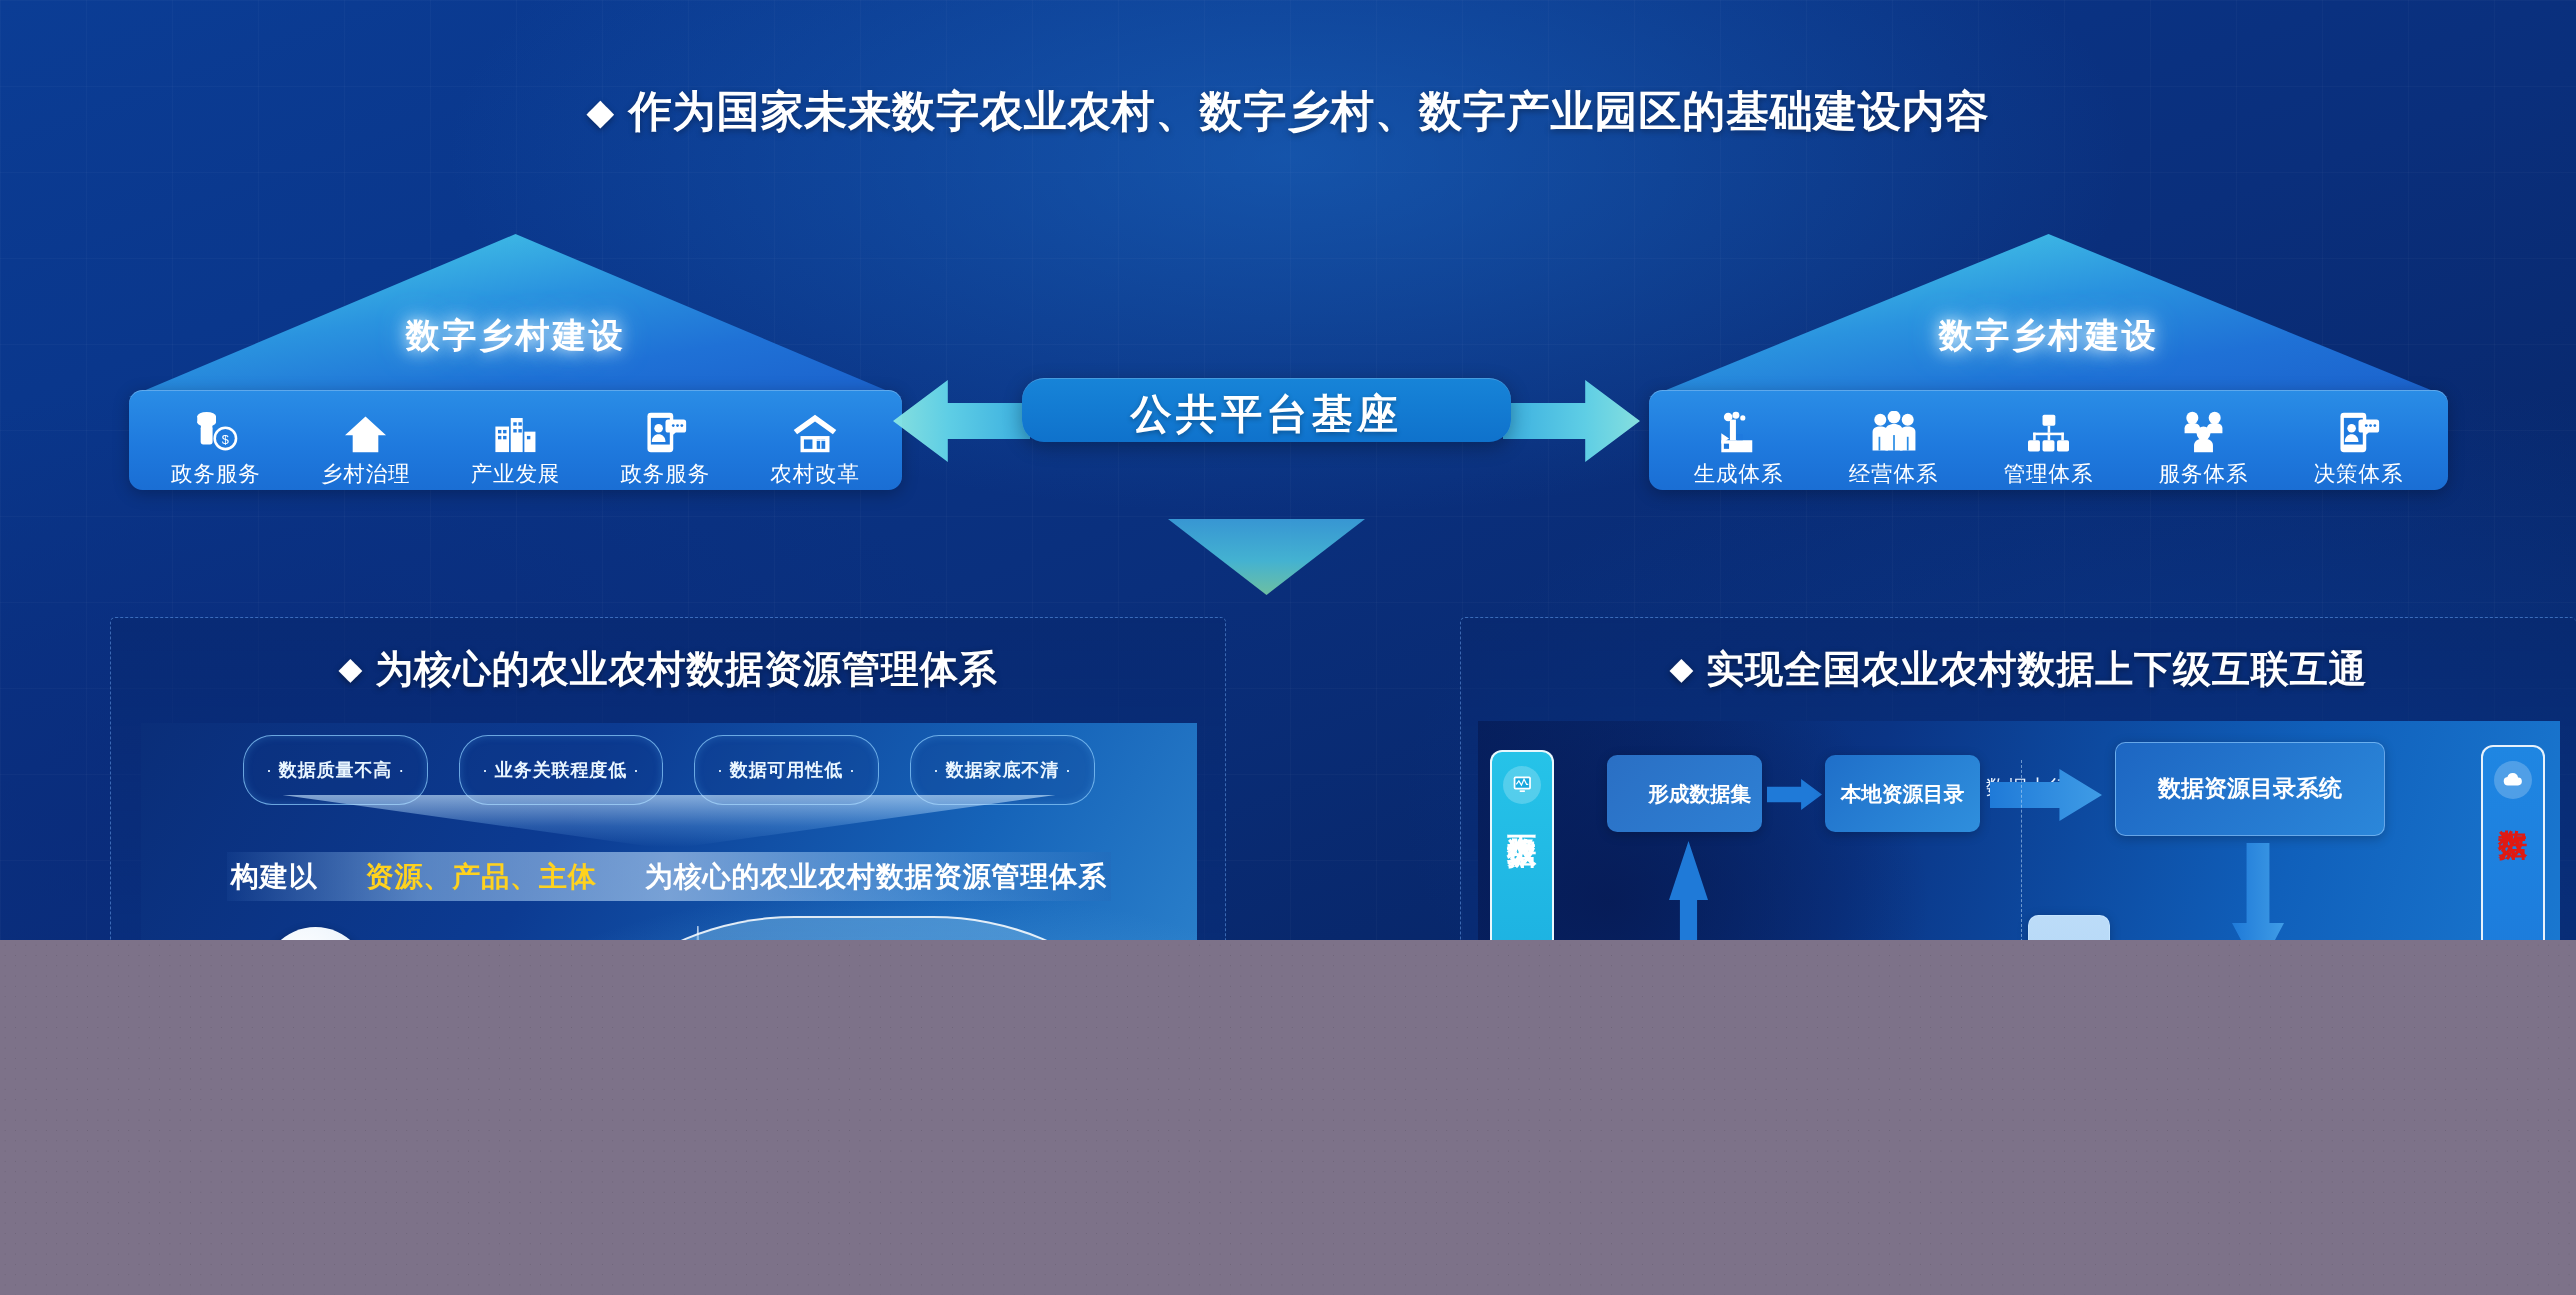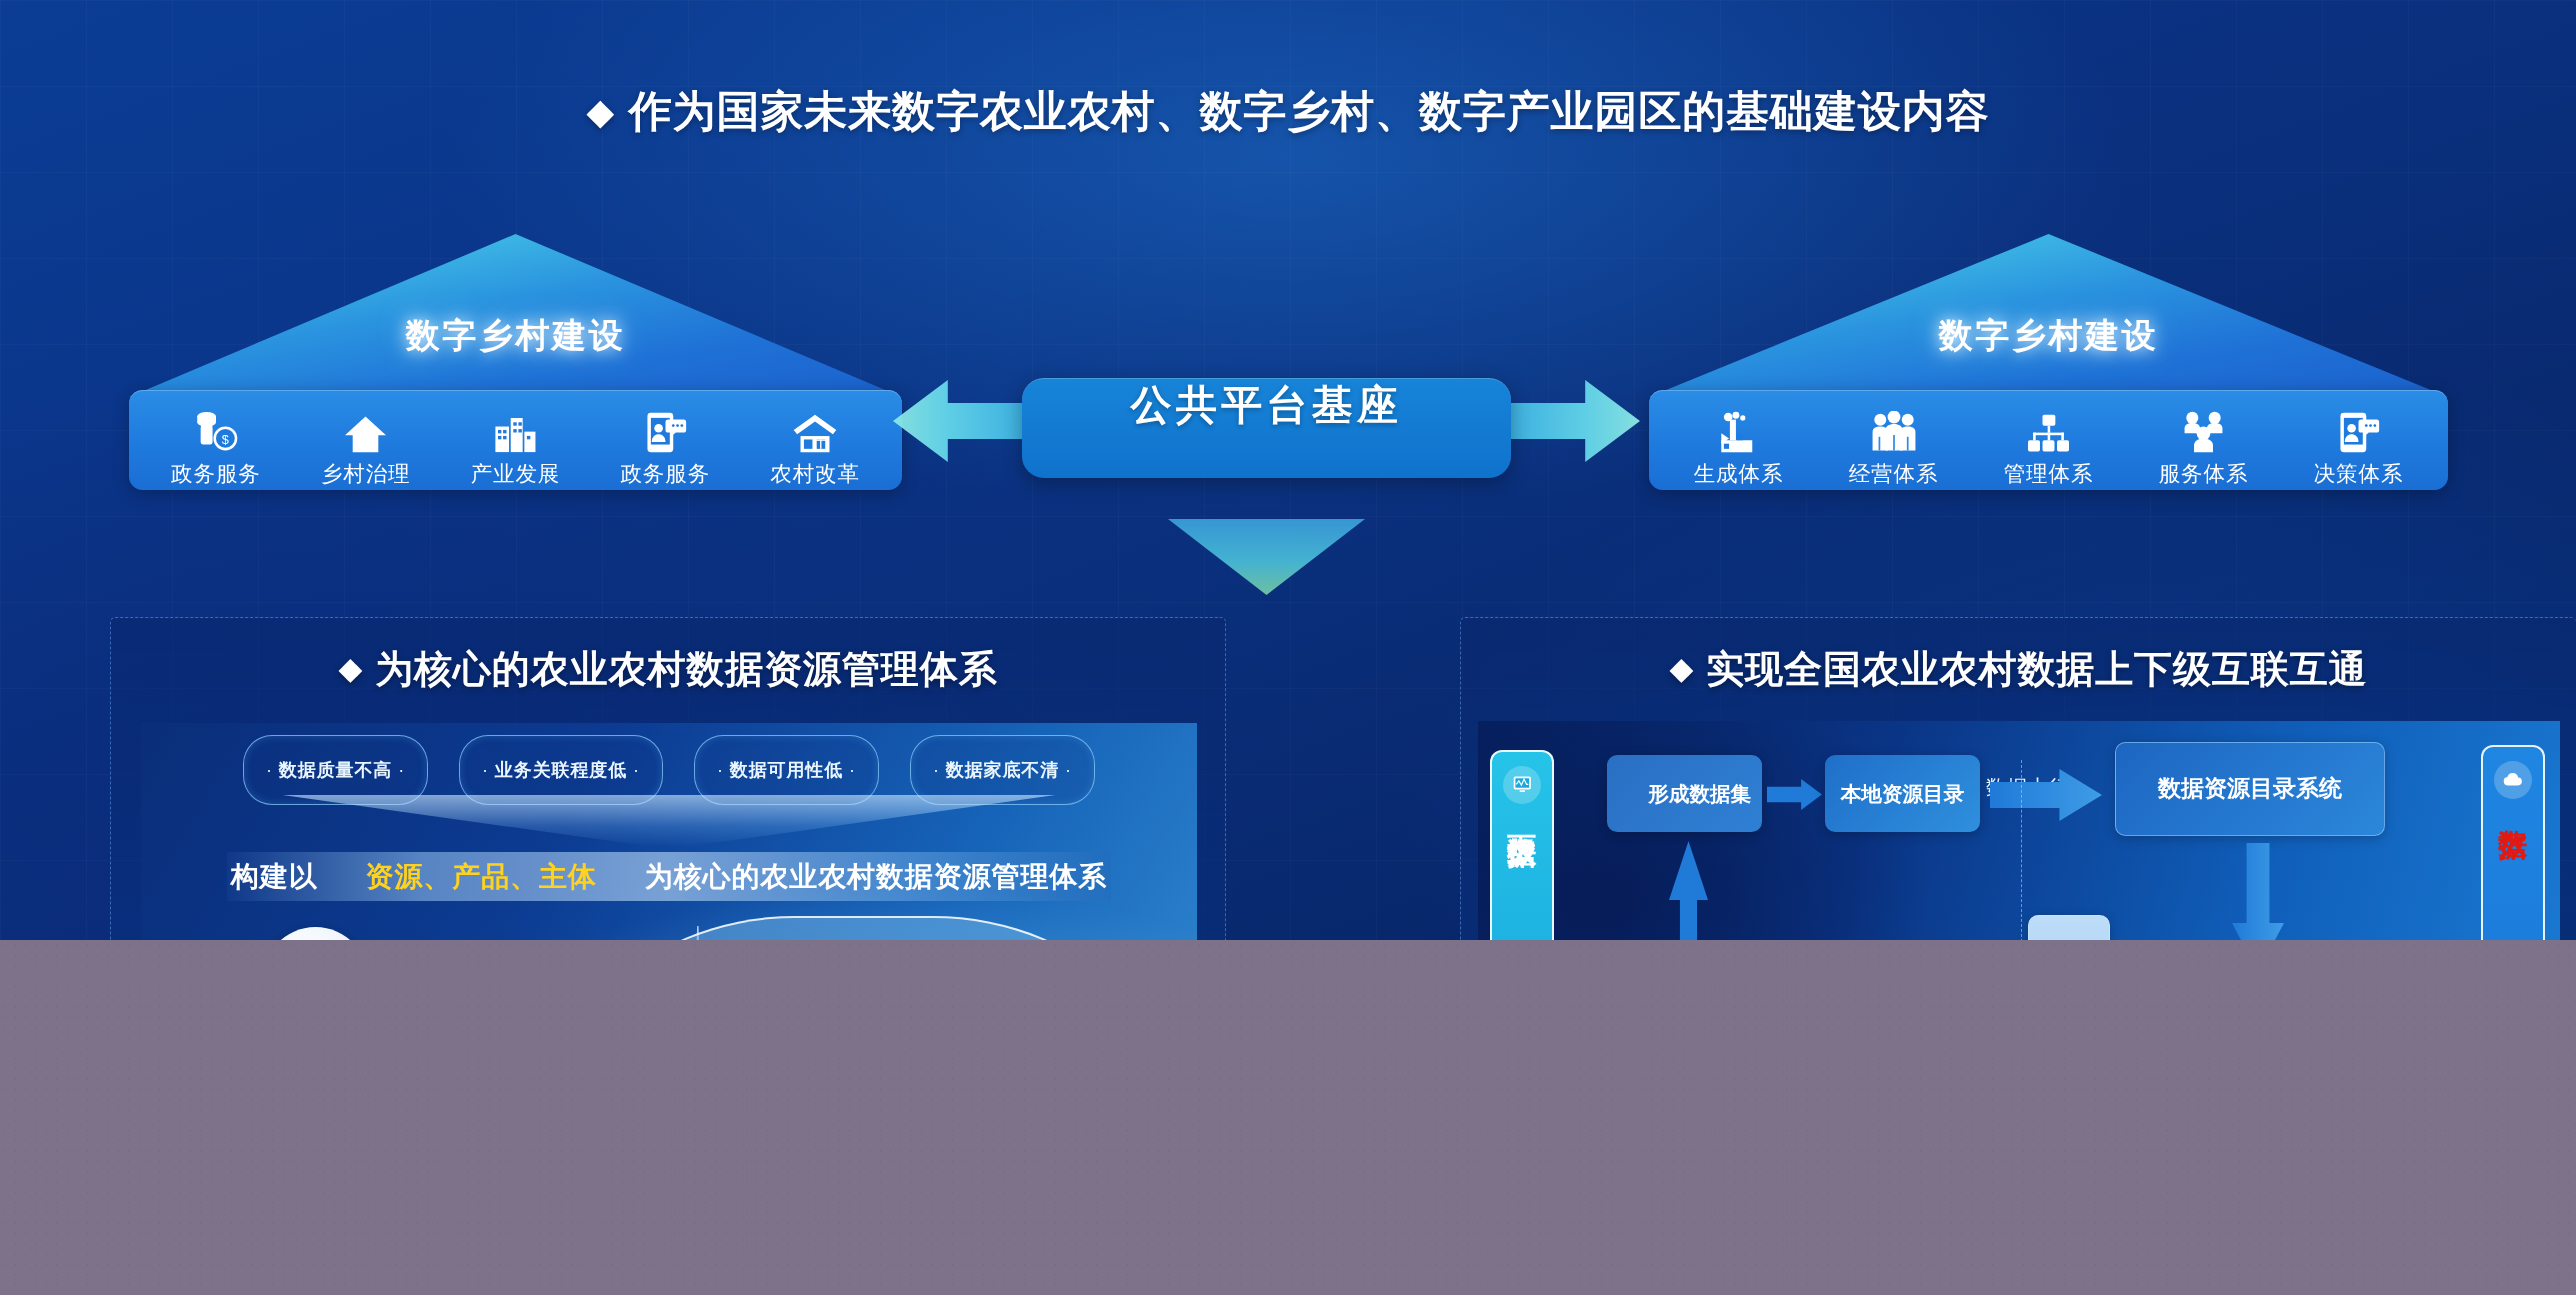--- a/index.html
+++ b/index.html
@@ -68,23 +68,23 @@
   .icon-cell{display:flex;flex-direction:column;align-items:center;width:94px;}
   .icon-cell .glyph{height:43px;display:flex;align-items:flex-end;justify-content:center;}
   .icon-cell .glyph svg{fill:#fff;}
   .icon-cell .cap{
     margin-top:5.2px;font-size:21.5px;font-weight:500;color:#fff;white-space:nowrap;
     letter-spacing:0.9px;
   }
 
   
   .center-pill{
-    position:absolute;left:1022px;top:378px;width:489px;height:100px;
+    position:absolute;left:1022px;top:378px;width:489px;height:64px;
     background:linear-gradient(180deg,#1784d8 0%,#0f72cc 100%);
-    border-radius:22px;display:flex;align-items:flex-start;justify-content:center;
+    border-radius:22px;display:flex;align-items:flex-end;justify-content:center;
     box-shadow:0 5.2px 19px rgba(0,0,0,.3),inset 0 0.9px 0 rgba(255,255,255,.2);
   }
   .center-pill span{
     font-size:41px;font-weight:bold;color:#fff;letter-spacing:4.3px;
     text-shadow:0 1.7px 5.2px rgba(0,0,0,.3);
   }
   .arrow-left{
     position:absolute;left:893px;top:380px;width:137px;height:82px;
     background:linear-gradient(270deg,#3db4e4 0%,#63d6ea 60%,#8ce8e3 100%);
     clip-path:polygon(0% 50%,40% 0%,40% 28%,100% 28%,100% 72%,40% 72%,40% 100%);

